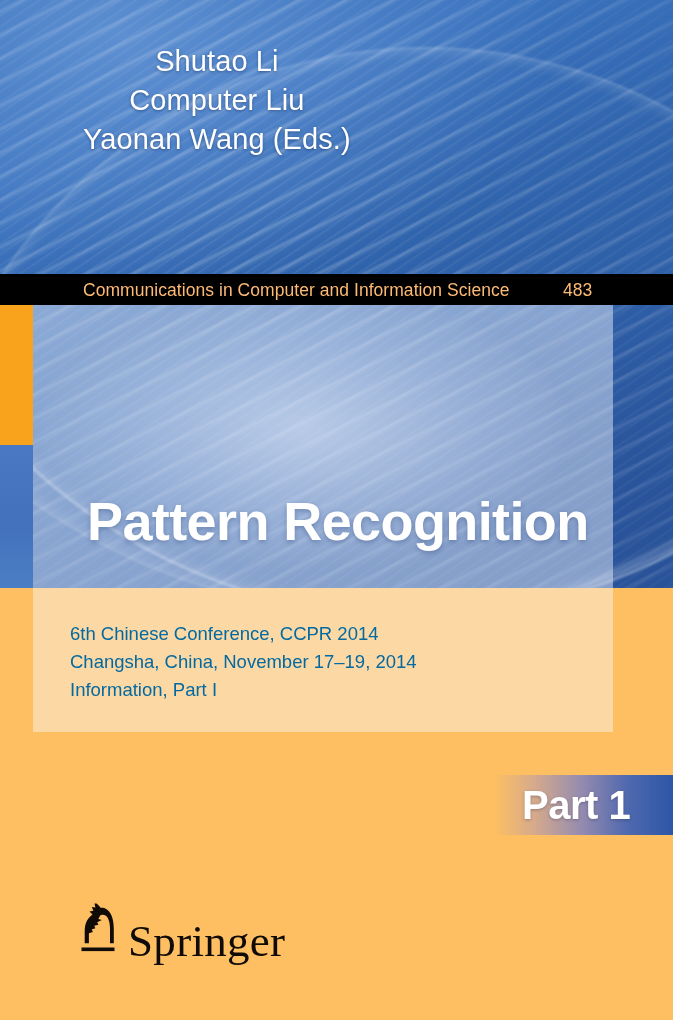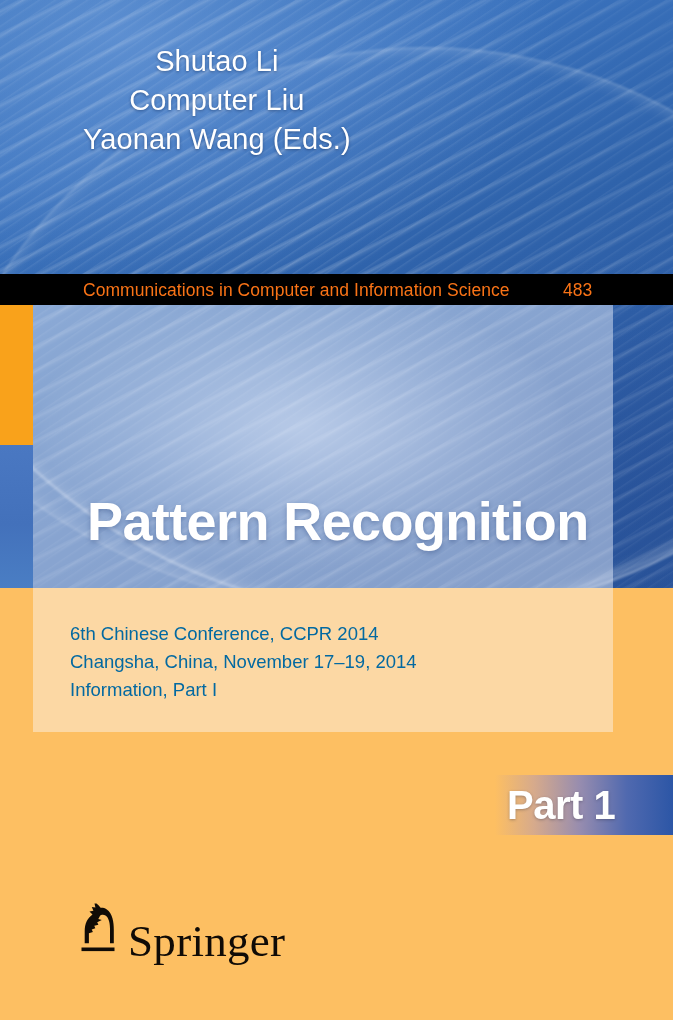--- a/index.html
+++ b/index.html
@@ -111,21 +111,21 @@
   }
 
   
   .series-banner {
     position: absolute;
     left: 0;
     top: 274px;
     width: 673px;
     height: 31px;
     background: #000000;
-    color: #f97316;
+    color: #fdba74;
     text-align: center;
   }
   .series-title {
     position: absolute;
     left: 83px; top: 50%;
     transform: translateY(-50%);
     font-size: 17.5px;
     font-weight: 400;
     letter-spacing: .05px;
     white-space: nowrap;
@@ -213,21 +213,21 @@
         rgba(44,86,166,1) 100%);
     display: flex;
     align-items: center;
     justify-content: flex-start;
   }
   .part-badge-label {
     color: #ffffff;
     font-size: 40px;
     font-weight: 700;
     letter-spacing: -0.5px;
-    margin-left: 12px;
+    margin-left: 27px;
     text-shadow: 0 1px 3px rgba(40,40,60,.35);
     white-space: nowrap;
   }
 
   
   .springer-logo {
     position: absolute;
     left: 72px;
     top: 900px;
     display: flex;

